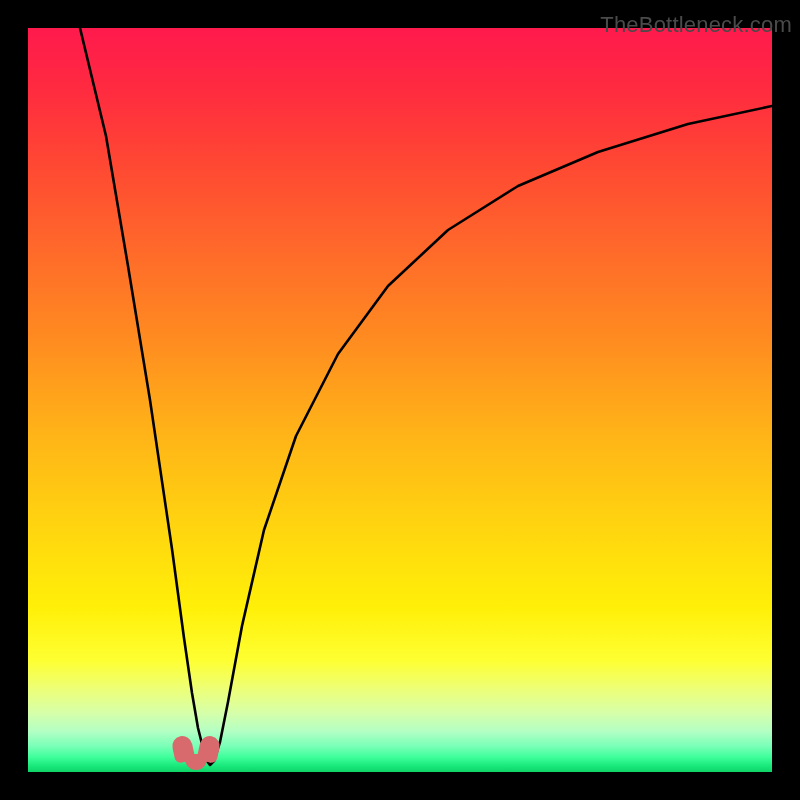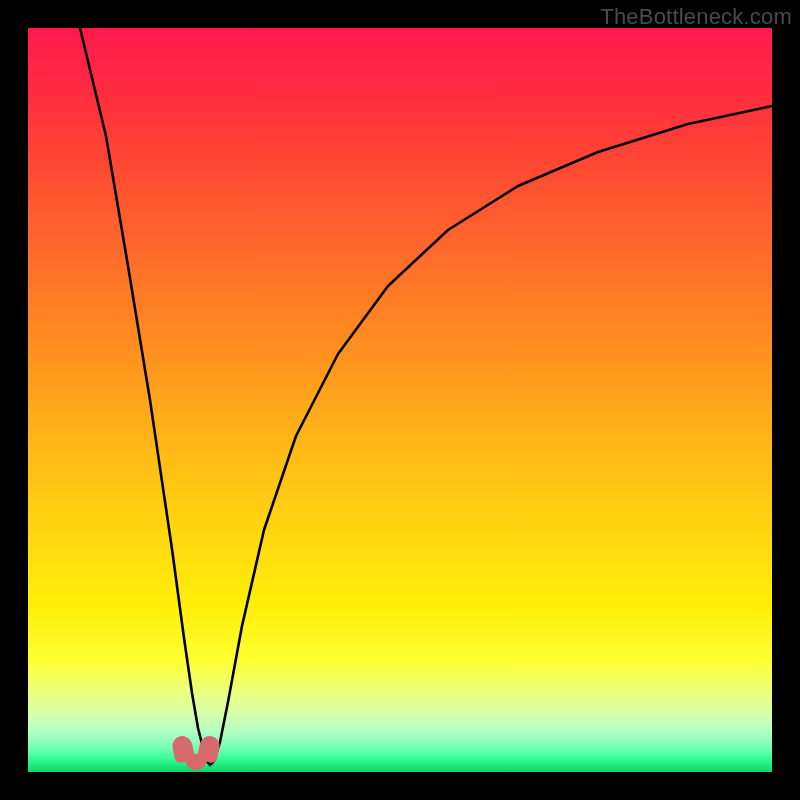--- a/index.html
+++ b/index.html
@@ -83,21 +83,21 @@
     position: absolute;
     left: 157px;
     bottom: 2px;
     width: 22px;
     height: 16px;
     background: #d86a6e;
     border-radius: 0 0 11px 11px;
   }
   .watermark {
     position: absolute;
-    top: 4px;
+    top: 12px;
     right: 8px;
     font-family: Arial, Helvetica, sans-serif;
     font-size: 22px;
     color: #4a4a4a;
     letter-spacing: 0.2px;
     user-select: none;
   }
 </style>
 </head>
 <body>

